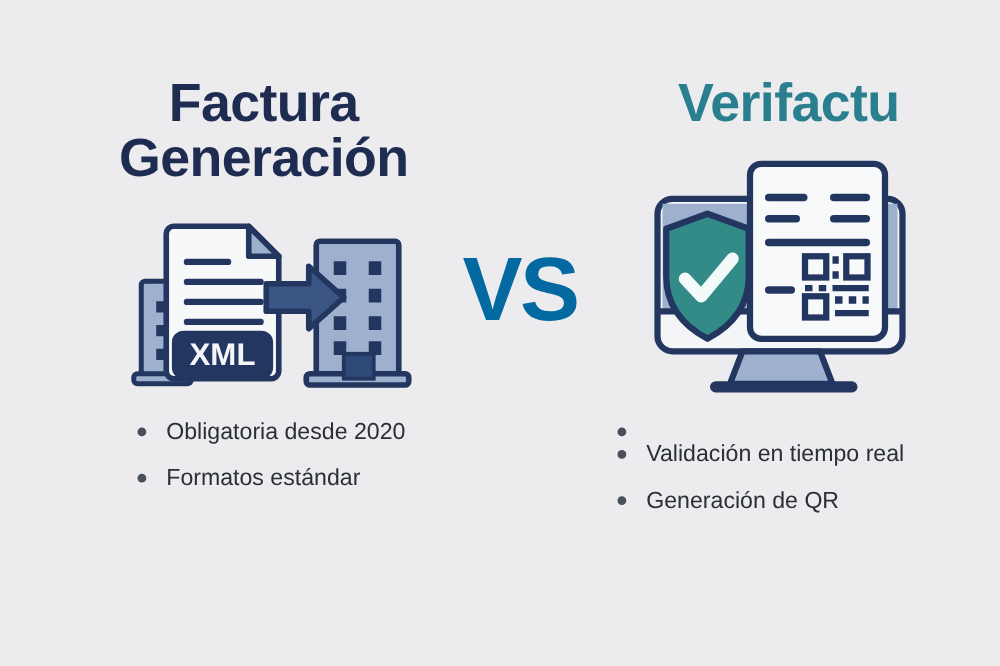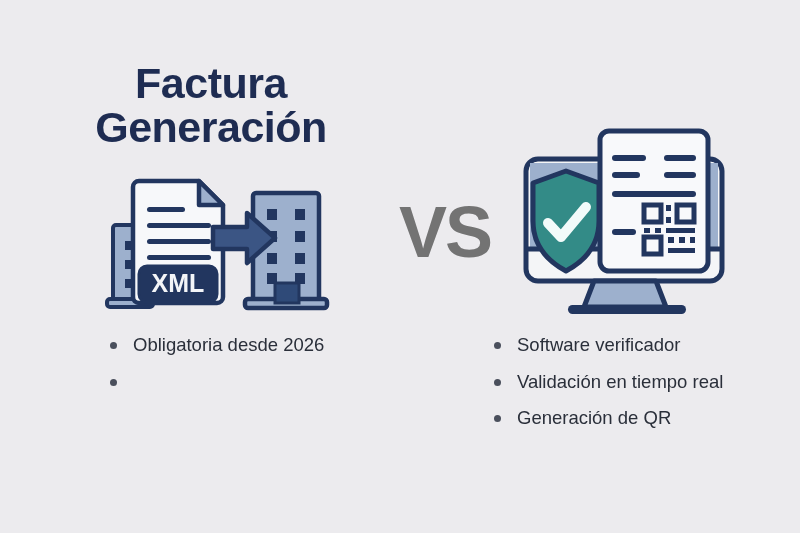--- a/index.html
+++ b/index.html
@@ -42,27 +42,27 @@
     left: 460px;
     top: 62px;
     width: 280px;
     font-size: 43px;
     color: #2a7f8e;
   }
 
   
   .vs {
     position: absolute;
-    left: 344px;
+    left: 315px;
     top: 196px;
     width: 140px;
     text-align: center;
     font-size: 72px;
     font-weight: bold;
-    color: #737373;
+    color: #0369a1;
     letter-spacing: -2px;
     line-height: 1;
   }
 
   
   .illus {
     position: absolute;
     text-align: center;
   }
   .illus-left {
@@ -105,20 +105,23 @@
 </head>
 <body>
 
 <div class="canvas">
 
   <div class="title title-left">
     <span class="t-line">Factura</span>
     <span class="t-line">Generación</span>
   </div>
 
+  <div class="title title-right">
+    <span class="t-line">Verifactu</span>
+  </div>
 
   <div class="illus illus-left">
     <svg width="250" height="150" viewBox="0 0 250 150" xmlns="http://www.w3.org/2000/svg">
 
       <g>
         <rect x="12" y="60" width="34" height="78" rx="3" fill="#9db0cd" stroke="#22365f" stroke-width="4"></rect>
         <rect x="6" y="134" width="46" height="8" rx="3" fill="#9db0cd" stroke="#22365f" stroke-width="4"></rect>
         <rect x="24" y="76" width="9" height="9" fill="#22365f"></rect>
         <rect x="24" y="95" width="9" height="9" fill="#22365f"></rect>
         <rect x="24" y="114" width="9" height="9" fill="#22365f"></rect>
@@ -197,31 +200,31 @@
           <rect x="128" y="103" width="6" height="5"></rect>
           <rect x="139" y="103" width="6" height="5"></rect>
         </g>
       </g>
     </svg>
   </div>
 
   <ul class="bullets bullets-left">
     <li>
       <span class="dot"></span>
-      <span>Obligatoria desde 2026</span>
-    </li>
-    <li>
-      <span class="dot"></span>
+      <span>Obligatoria desde 2020</span>
+    </li>
+    <li>
+      <span class="dot"></span>
+      <span>Formatos estándar</span>
     </li>
   </ul>
 
   <ul class="bullets bullets-right">
     <li>
       <span class="dot"></span>
-      <span>Software verificador</span>
     </li>
     <li>
       <span class="dot"></span>
       <span>Validación en tiempo real</span>
     </li>
     <li>
       <span class="dot"></span>
       <span>Generación de QR</span>
     </li>
   </ul>

